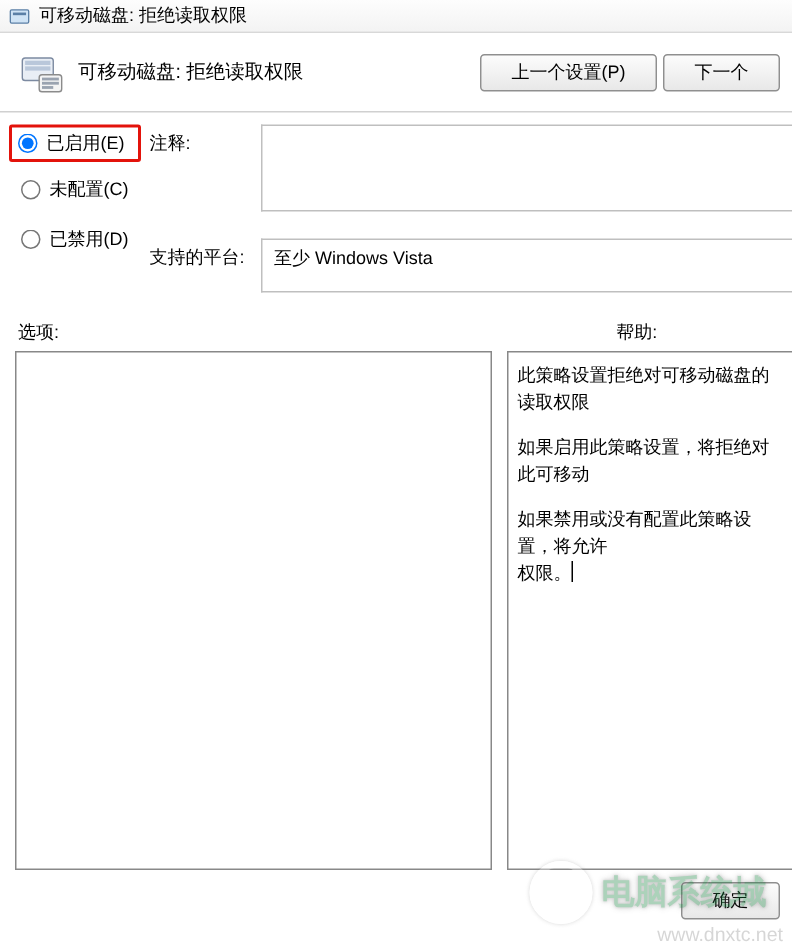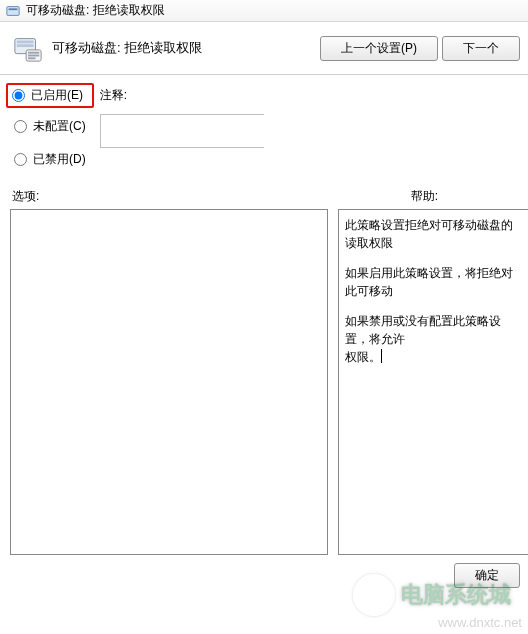--- a/index.html
+++ b/index.html
@@ -83,21 +83,20 @@
   .fields-col {
     flex: 1;
     display: flex;
     flex-direction: column;
     gap: 18px;
   }
   .field-row {
     display: flex;
     align-items: flex-start;
     gap: 10px;
-    flex-direction: column;
   }
   .field-label {
     width: 64px;
     padding-top: 4px;
     font-size: 12px;
   }
   .comment-box {
     flex: 1;
     height: 58px;
     border: 1px solid #bfbfbf;
@@ -245,20 +244,26 @@
       <input type="radio" name="st" style="">
       <span>已禁用(D)</span>
     </label>
   </div>
 
   <div class="fields-col">
     <div class="field-row">
       <div class="field-label">注释:</div>
       <textarea class="comment-box" style=""></textarea>
     </div>
+    <div class="field-row">
+      <div class="field-label">支持的平台:</div>
+      <div class="platform-box">
+        <span>至少 Windows Vista</span>
+      </div>
+    </div>
   </div>
 </div>
 
 <div class="lower-labels">
   <div class="lbl-left">选项:</div>
   <div class="lbl-right">帮助:</div>
 </div>
 
 <div class="panels">
   <div class="panel panel-left"></div>

